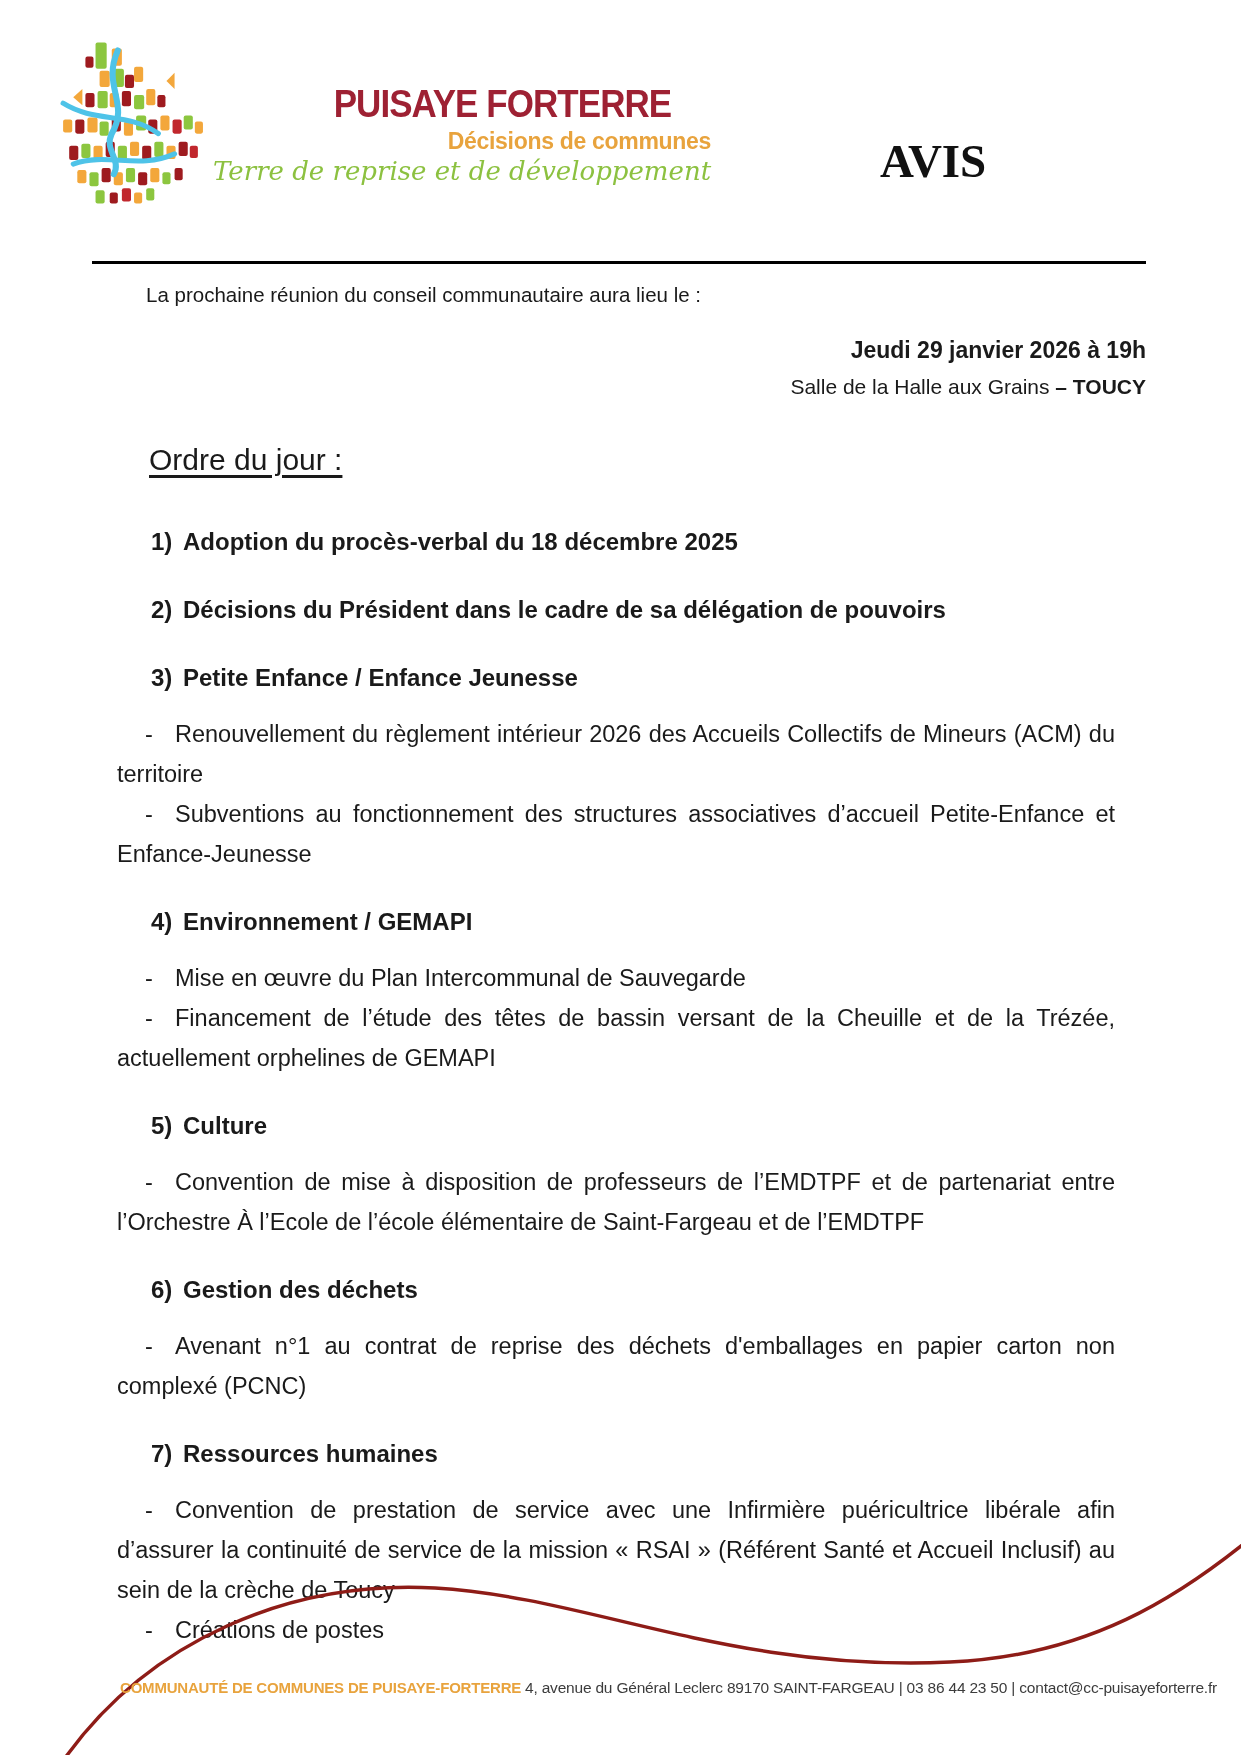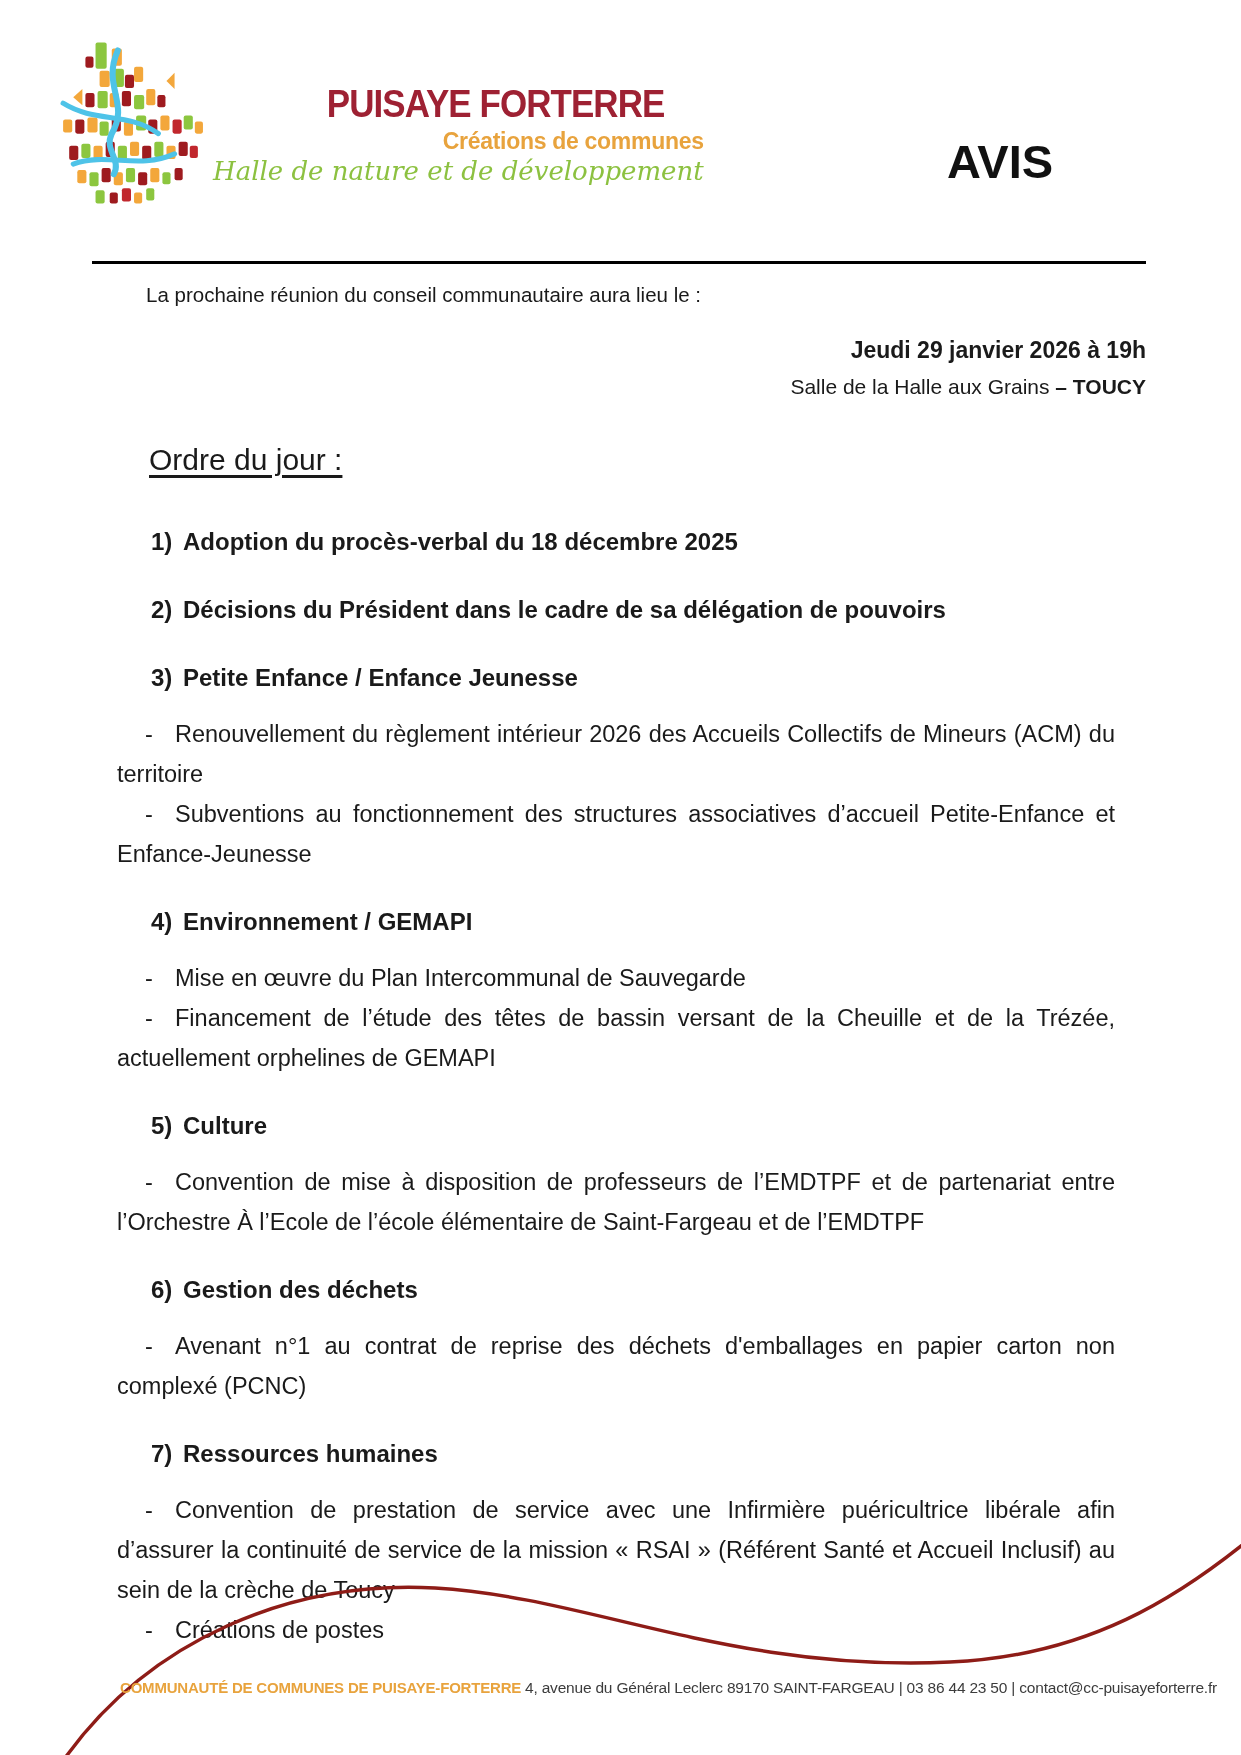--- a/index.html
+++ b/index.html
@@ -22,22 +22,23 @@
   .logo-sub{
     font-size:23px;font-weight:bold;color:#e8a33d;
     letter-spacing:-.3px;margin-top:3px;white-space:nowrap;line-height:1.1;
   }
   .logo-tagline{
     font-family:"DejaVu Serif",serif;font-style:italic;
     font-size:26px;color:#8cc140;margin-top:3px;white-space:nowrap;line-height:1.15;
   }
   .avis{
     position:absolute;left:880px;top:134px;width:240px;
-    text-align:center;font-size:47px;font-weight:bold;color:#111;
+    font-size:47px;font-weight:bold;color:#111;
     letter-spacing:0;
+    font-family:Liberation Serif, serif;
   }
   .rule{position:absolute;left:92px;top:261px;width:1054px;height:2.5px;background:#000;}
   
   .intro{position:absolute;left:146px;top:283px;font-size:20.5px;}
   .meeting{position:absolute;left:92px;top:337px;width:1054px;text-align:right;}
   .meeting .date{font-size:23px;font-weight:bold;margin-bottom:11px;}
   .meeting .loc{font-size:21px;}
   .meeting .loc b{font-weight:bold;}
   
   .ordre{
@@ -126,22 +127,22 @@
     </g>
     <g fill="none" stroke="#4ec3e8" stroke-linecap="round">
       <path d="M62,10 C46,45 74,62 56,92 C48,108 66,118 58,132" stroke-width="6"></path>
       <path d="M8,62 C40,82 72,70 102,92" stroke-width="5"></path>
       <path d="M18,122 C52,110 82,128 118,112" stroke-width="5"></path>
     </g>
   </svg>
 
   <div class="logo-text">
     <div class="logo-title">PUISAYE FORTERRE</div>
-    <div class="logo-sub">Créations de communes</div>
-    <div class="logo-tagline">Halle de nature et de développement</div>
+    <div class="logo-sub">Décisions de communes</div>
+    <div class="logo-tagline">Terre de reprise et de développement</div>
   </div>
 
   <div class="avis">AVIS</div>
 
   <div class="rule"></div>
 
   <div class="intro">La prochaine réunion du conseil communautaire aura lieu le :</div>
 
   <div class="meeting">
     <div class="date">Jeudi 29 janvier 2026 à 19h</div>

